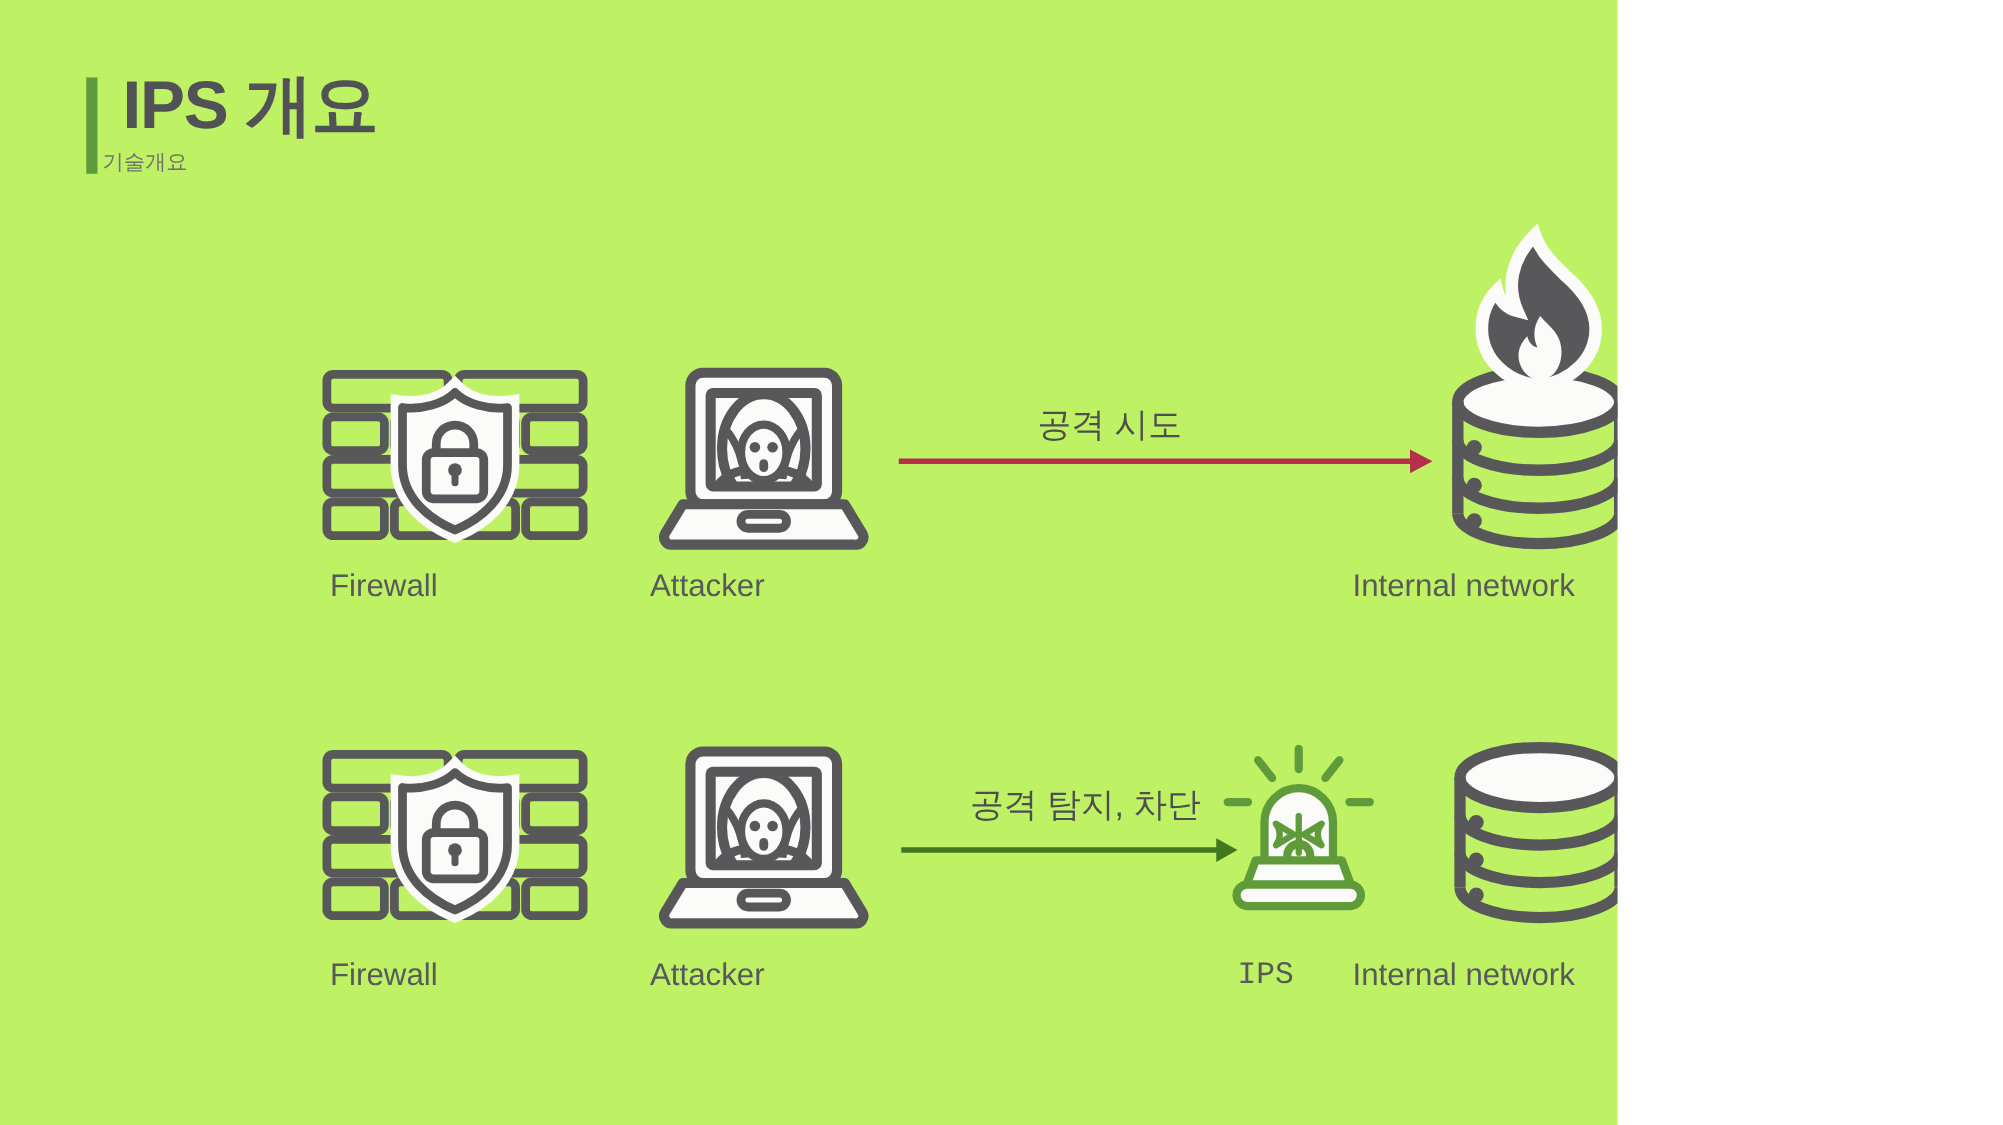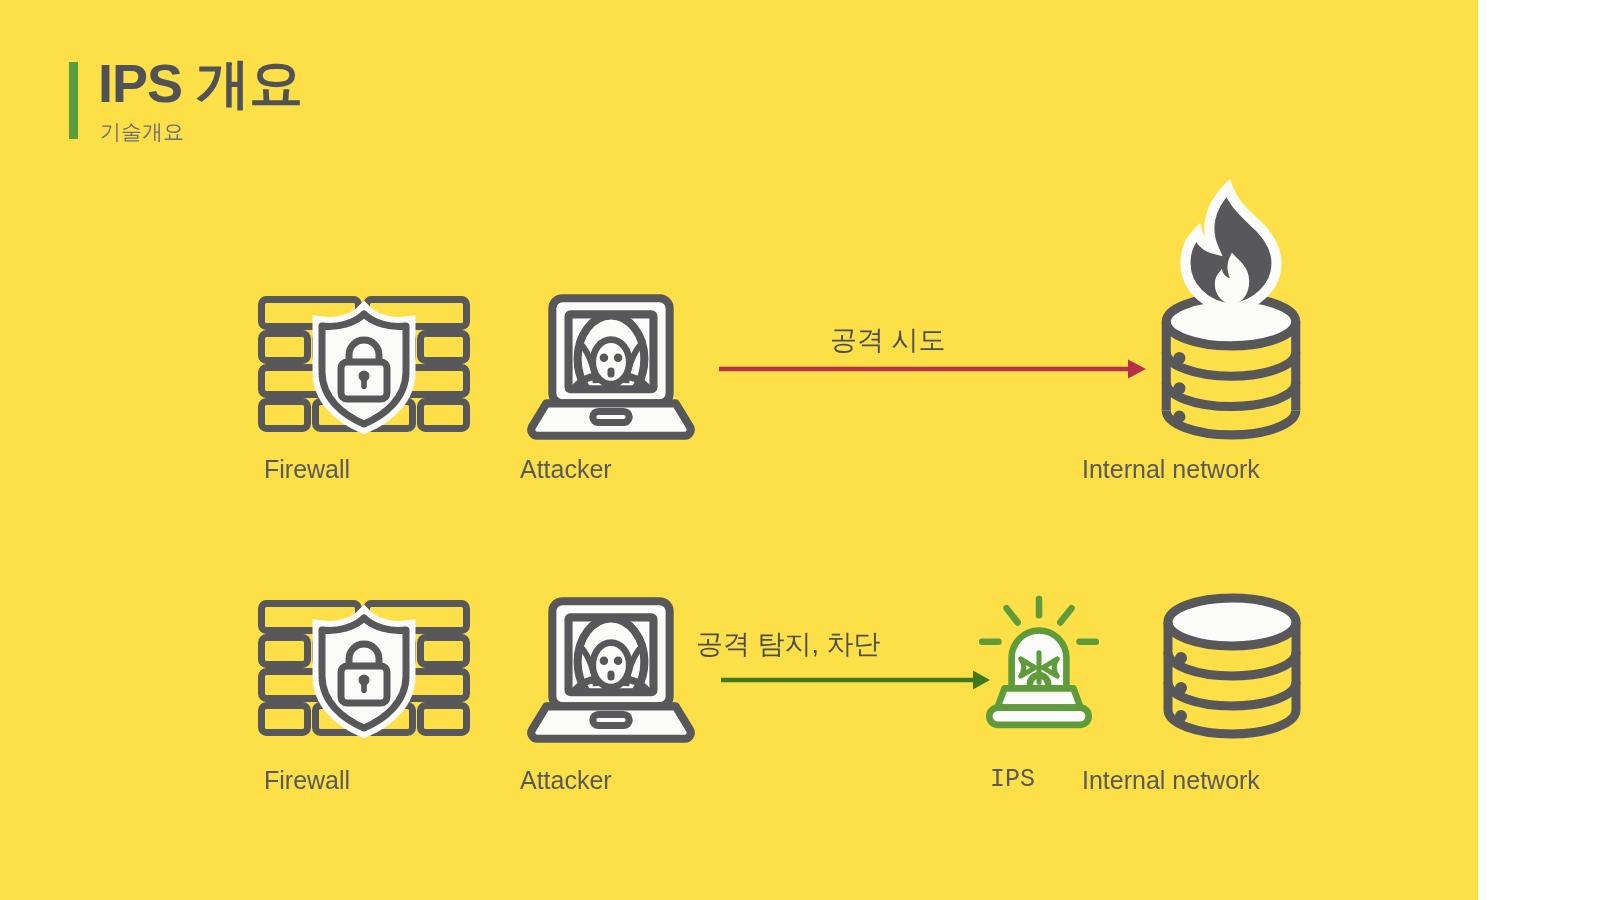--- a/index.html
+++ b/index.html
@@ -1,24 +1,24 @@
 <!DOCTYPE html>
 <html><head>
 <meta charset="utf-8">
 <style>
   * { margin:0; padding:0; box-sizing:border-box; }
   html,body { width:1602px; height:900px; }
   body { font-family:"Liberation Sans","DejaVu Sans",sans-serif; }
-  .canvas { position:relative; width:1478px; height:900px; background:#fde047; overflow:hidden; }
+  .canvas { position:relative; width:1294px; height:900px; background:#bef264; overflow:hidden; }
 
   
   .accent-bar { position:absolute; left:69px; top:62px; width:9px; height:77px; background:#5d9c3e; }
   .slide-title { position:absolute; left:98px; top:48px; font-size:54px; font-weight:800;
                  letter-spacing:-1px; color:#515256; }
-  .slide-subtitle { position:absolute; left:100px; top:118px; font-size:21px; color:#717174; }
+  .slide-subtitle { position:absolute; left:82px; top:118px; font-size:17px; color:#717174; }
 
   
   .node-label { position:absolute; height:34px; font-size:25px; color:#59595b;
                 text-align:left; line-height:34px; }
   .arrow-label { position:absolute; font-size:27px; color:#4e4e51; text-align:left; }
 
   .icon { position:absolute; }
   svg { display:block; overflow:visible; }
 </style>
 </head>
@@ -138,21 +138,21 @@
     <svg class="icon" style="left:258px; top:600px;" width="212" height="136" viewBox="0 0 212 136">
         <use href="#g-firewall"></use>
       </svg>
     <div class="node-label" style="left:264px; top:763px; width:200px;">Firewall</div>
 
     <svg class="icon" style="left:522px; top:597px;" width="178" height="154" viewBox="0 0 176 152">
         <use href="#g-attacker"></use>
       </svg>
     <div class="node-label" style="left:520px; top:763px; width:200px;">Attacker</div>
 
-    <div class="arrow-label" style="left:696px; top:626px; width:240px;">공격 탐지, 차단</div>
+    <div class="arrow-label" style="left:776px; top:626px; width:240px;">공격 탐지, 차단</div>
     <svg class="icon" style="left:718px; top:666px;" width="276" height="28" viewBox="0 0 276 28">
       <line x1="3" y1="14" x2="258" y2="14" stroke="#41771f" stroke-width="4.5"></line>
       <path d="M255,4.5 L272,14 L255,23.5 Z" fill="#41771f"></path>
     </svg>
 
     <svg class="icon" style="left:976px; top:595px;" width="126" height="138" viewBox="0 0 124 136">
         <use href="#g-siren"></use>
       </svg>
     <div class="node-label" style="left:990px; top:763px; width:100px;font-family:Liberation Mono, monospace;">IPS</div>
 

